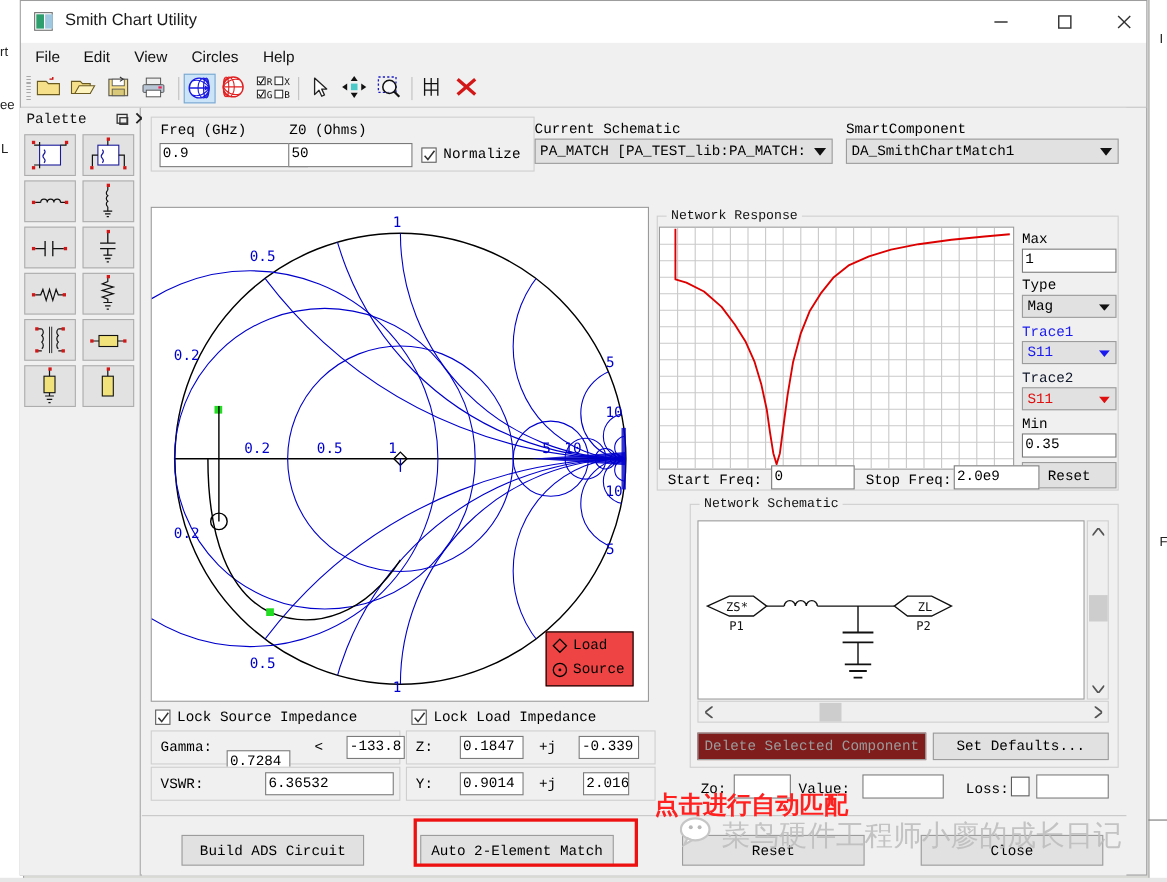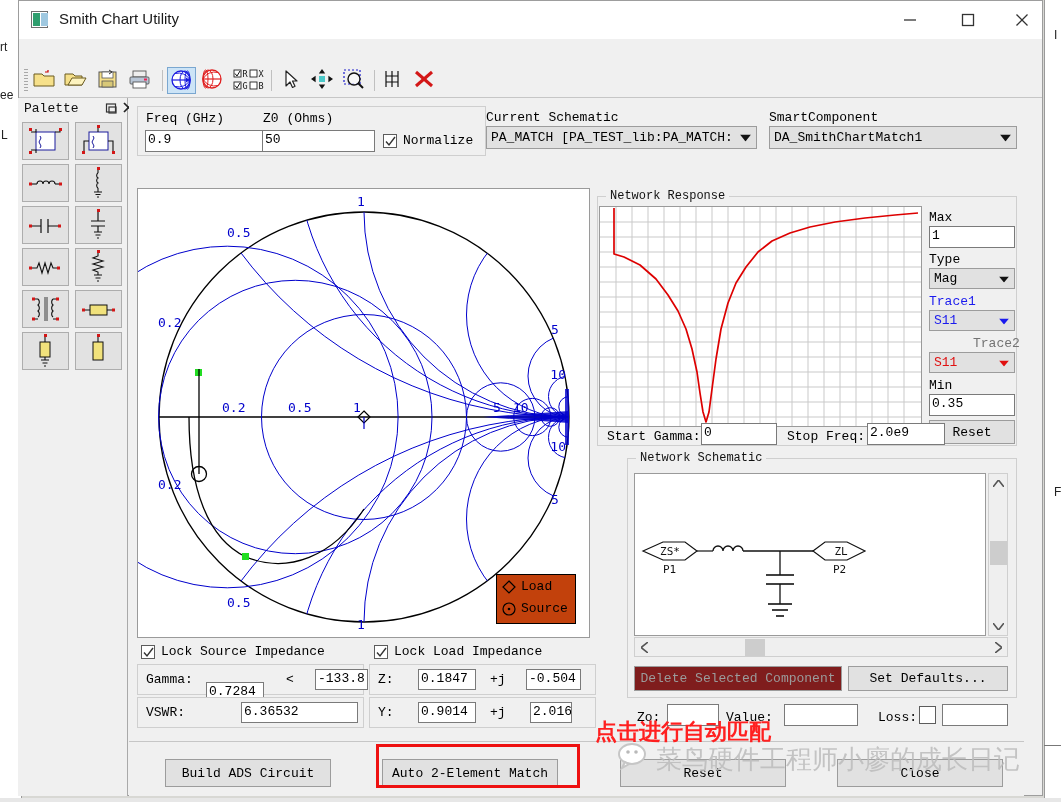--- a/index.html
+++ b/index.html
@@ -119,20 +119,27 @@
           </svg>
       </div>
       <div class="wbtn" style="left:980px;">
         <svg width="14" height="14" viewBox="0 0 14 14">
             <line x1="1.5" y1="1.5" x2="12.5" y2="12.5" stroke="#333" stroke-width="1.3"></line>
             <line x1="12.5" y1="1.5" x2="1.5" y2="12.5" stroke="#333" stroke-width="1.3"></line>
           </svg>
       </div>
     </div>
 
+    <div class="menubar">
+      <div class="menuitem" style="left:8px;">File</div>
+      <div class="menuitem" style="left:52px;">Edit</div>
+      <div class="menuitem" style="left:98px;">View</div>
+      <div class="menuitem" style="left:150px;">Circles</div>
+      <div class="menuitem" style="left:215px;">Help</div>
+    </div>
 
     <div class="toolbar">
       <div class="grip"></div>
 
       <div class="tbtn" style="left:12px;">
         <svg width="26" height="24" viewBox="0 0 26 24">
           <path d="M3 7 h8 l2 2 h10 v10 H3 Z" fill="#f6e08a" stroke="#6a5a20" stroke-width="1"></path>
           <path d="M14 5 l3 0 0 -2" fill="none" stroke="#c00" stroke-width="1.2"></path>
         </svg>
       </div>
@@ -472,21 +479,21 @@
 
           <text x="20" y="300">0.2</text>
           <text x="89" y="418">0.5</text>
           <text x="219" y="440">1</text>
           <text x="413" y="315">5</text>
           <text x="428" y="262" text-anchor="end">10</text>
         </g>
       </svg>
 
       
-      <div style="position:absolute;left:358px;top:385px;width:78px;height:48px;background:#c2410c;border:1px solid #000;">
+      <div style="position:absolute;left:358px;top:385px;width:78px;height:48px;background:#ef4444;border:1px solid #000;">
         <svg width="16" height="16" viewBox="0 0 16 16" style="position:absolute;left:4px;top:4px;">
           <path d="M8 2 L14 8 L8 14 L2 8 Z" fill="none" stroke="#000" stroke-width="1.2"></path>
         </svg>
         <span style="position:absolute;left:24px;top:4px;font-size:13px;">Load</span>
         <svg width="16" height="16" viewBox="0 0 16 16" style="position:absolute;left:4px;top:26px;">
           <circle cx="8" cy="8" r="6" fill="none" stroke="#000" stroke-width="1.2"></circle>
           <circle cx="8" cy="8" r="1.3" fill="#000"></circle>
         </svg>
         <span style="position:absolute;left:24px;top:26px;font-size:13px;">Source</span>
       </div>
@@ -557,36 +564,36 @@
     <div class="lbl" style="left:800px;top:196px;color:#1a1aee;">Trace1</div>
     <div class="combo" style="left:800px;top:212px;width:86px;height:21px;color:#1a1aee;">
       <span>S11</span>
       <span class="arw">
         <svg width="10" height="6" viewBox="0 0 10 6">
             <path d="M0 0 L5 6 L10 0 Z" fill="#1a1aee"></path>
           </svg>
       </span>
     </div>
 
-    <div class="lbl" style="left:800px;top:238px;color:#737373;margin-left:44px;">Trace2</div>
+    <div class="lbl" style="left:800px;top:238px;color:#0f172a;">Trace2</div>
     <div class="combo" style="left:800px;top:254px;width:86px;height:21px;color:#e01010;">
       <span>S11</span>
       <span class="arw">
         <svg width="10" height="6" viewBox="0 0 10 6">
             <path d="M0 0 L5 6 L10 0 Z" fill="#e01010"></path>
           </svg>
       </span>
     </div>
 
     <div class="lbl" style="left:800px;top:280px;">Min</div>
     <div class="inp" style="left:800px;top:296px;width:86px;height:22px;">0.35</div>
 
     <div class="btn" style="left:800px;top:322px;width:86px;height:24px;">Reset</div>
 
-    <div class="lbl" style="left:478px;top:331px;">Start Gamma:</div>
+    <div class="lbl" style="left:478px;top:331px;">Start Freq:</div>
     <div class="inp" style="left:572px;top:325px;width:76px;height:22px;">0</div>
     <div class="lbl" style="left:658px;top:331px;">Stop Freq:</div>
     <div class="inp" style="left:738px;top:325px;width:78px;height:22px;">2.0e9</div>
 
     <div class="group" style="left:498px;top:360px;width:390px;height:240px;">
       <div class="glabel">Network Schematic</div>
     </div>
 
     <div class="white" style="left:505px;top:375px;width:352px;height:163px;">
       <svg width="350" height="161" viewBox="0 0 350 161">
@@ -677,21 +684,21 @@
 
     <div class="group" style="left:8px;top:599px;width:227px;height:31px;">
       <div class="lbl" style="left:8px;top:7px;">VSWR:</div>
       <div class="inp" style="left:103px;top:4px;width:117px;height:21px;">6.36532</div>
     </div>
 
     <div class="group" style="left:240px;top:566px;width:227px;height:31px;">
       <div class="lbl" style="left:8px;top:7px;">Z:</div>
       <div class="inp" style="left:48px;top:4px;width:58px;height:21px;">0.1847</div>
       <div class="lbl" style="left:120px;top:7px;">+j</div>
-      <div class="inp" style="left:156px;top:4px;width:55px;height:21px;">-0.504</div>
+      <div class="inp" style="left:156px;top:4px;width:55px;height:21px;">-0.339</div>
     </div>
 
     <div class="group" style="left:240px;top:599px;width:227px;height:31px;">
       <div class="lbl" style="left:8px;top:7px;">Y:</div>
       <div class="inp" style="left:48px;top:4px;width:58px;height:21px;">0.9014</div>
       <div class="lbl" style="left:120px;top:7px;">+j</div>
       <div class="inp" style="left:160px;top:4px;width:42px;height:21px;">2.0167</div>
     </div>
 
     <div style="position:absolute;left:0px;top:643px;width:895px;height:1px;background:#c6c6c6;"></div>

